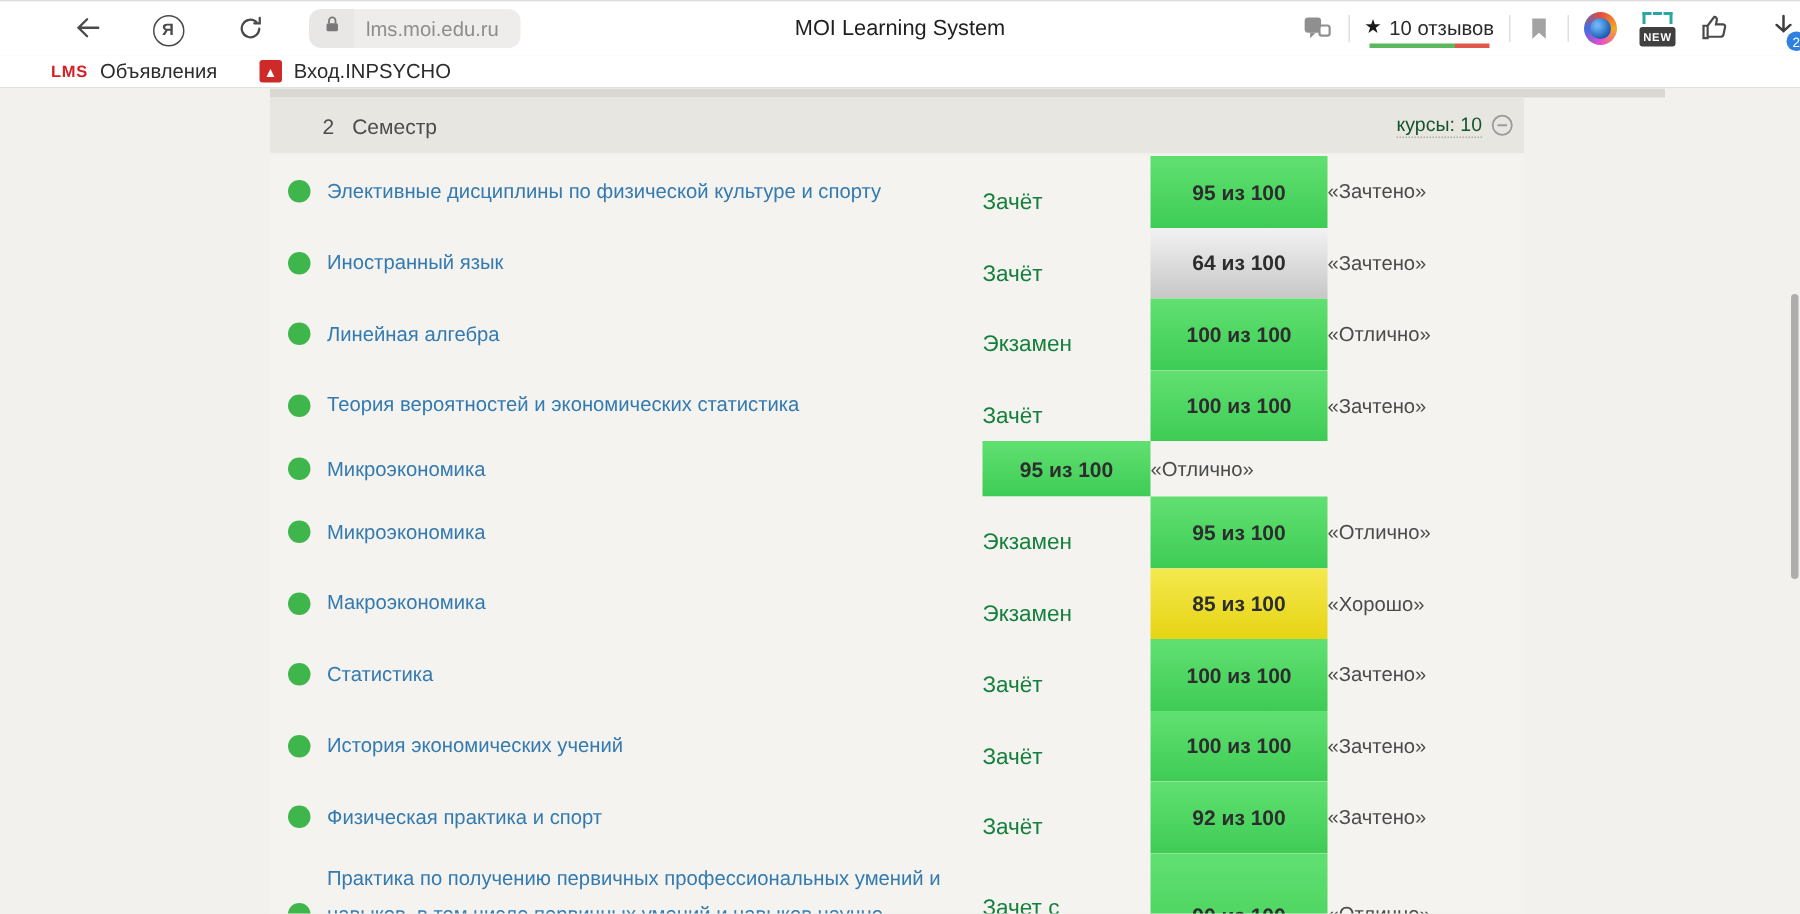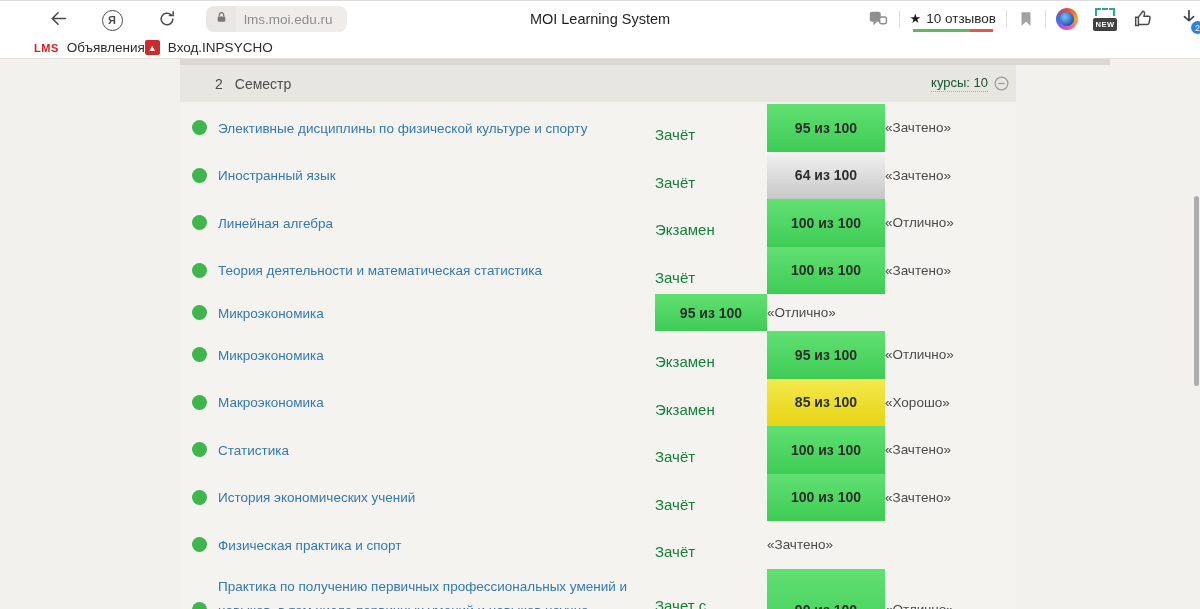--- a/index.html
+++ b/index.html
@@ -42,21 +42,21 @@
     border-radius:2px; color:#fff; font-size:7.5px; font-weight:bold; display:flex;
     align-items:center; justify-content:center; letter-spacing:.5px; }
   .thumbs { margin-left:14px; cursor:pointer; display:flex; }
   .download { position:absolute; left:1178px; top:6px; width:30px; height:26px; cursor:pointer; }
   .dl-badge { position:absolute; right:4px; bottom:-1px; min-width:13px; height:13px; border-radius:7px;
     background:#2f80e0; color:#fff; font-size:9px; display:flex; align-items:center;
     justify-content:center; padding:0 3px; }
 
   
   .bookmarks { height:22px; background:#fff; border-bottom:1px solid #e3e1de;
-    display:flex; align-items:center; padding-left:34px; }
+    display:flex; align-items:center; padding-left:34px; gap:28px; }
   .bm-item { display:flex; align-items:center; gap:8px; cursor:pointer; font-size:13.5px; color:#2c2c2c; }
   .bm-lms { color:#d81f26; font-weight:bold; font-size:11px; letter-spacing:.5px; }
   .bm-fav2 { width:15px; height:15px; background:#ce2a2a; border-radius:2px; display:flex;
     align-items:center; justify-content:center; color:#fff; font-size:9px; }
 
   
   .content { position:relative; height:551px; background:#f2f1ed; overflow:hidden; }
   .top-band { position:absolute; left:180px; top:0; width:930px; height:6px; background:#dad8d3; }
   .gradebook { position:absolute; left:180px; top:6px; width:836px; }
 
@@ -228,21 +228,21 @@
             </div>
             <div class="cell-subject"><a href="#">Линейная алгебра</a></div>
             <div class="cell-exam">Экзамен</div>
             <div class="cell-score b-green">100 из 100</div>
             <div class="cell-grade">«Отлично»</div>
           </div>
           <div class="grow">
             <div class="cell-dot">
               <span class="dot"></span>
             </div>
-            <div class="cell-subject"><a href="#">Теория деятельности и математическая статистика</a></div>
+            <div class="cell-subject"><a href="#">Теория вероятностей и экономических статистика</a></div>
             <div class="cell-exam">Зачёт</div>
             <div class="cell-score b-green">100 из 100</div>
             <div class="cell-grade">«Зачтено»</div>
           </div>
           <div class="grow">
             <div class="cell-dot">
               <span class="dot"></span>
             </div>
             <div class="cell-subject"><a href="#">Микроэкономика</a></div>
             <div class="cell-score b-green">95 из 100</div>
@@ -283,20 +283,21 @@
             <div class="cell-exam">Зачёт</div>
             <div class="cell-score b-green">100 из 100</div>
             <div class="cell-grade">«Зачтено»</div>
           </div>
           <div class="grow">
             <div class="cell-dot">
               <span class="dot"></span>
             </div>
             <div class="cell-subject"><a href="#">Физическая практика и спорт</a></div>
             <div class="cell-exam">Зачёт</div>
+            <div class="cell-score b-green">92 из 100</div>
             <div class="cell-grade">«Зачтено»</div>
           </div>
           <div class="grow">
             <div class="cell-dot">
               <span class="dot"></span>
             </div>
             <div class="cell-subject"><a href="#">Практика по получению первичных профессиональных умений и навыков, в том числе первичных умений и навыков научно-исследовательской деятельности | УП.ВЧ | Учебная практика</a></div>
             <div class="cell-exam">Зачет с оценкой</div>
             <div class="cell-score b-green">90 из 100</div>
             <div class="cell-grade">«Отлично»</div>

